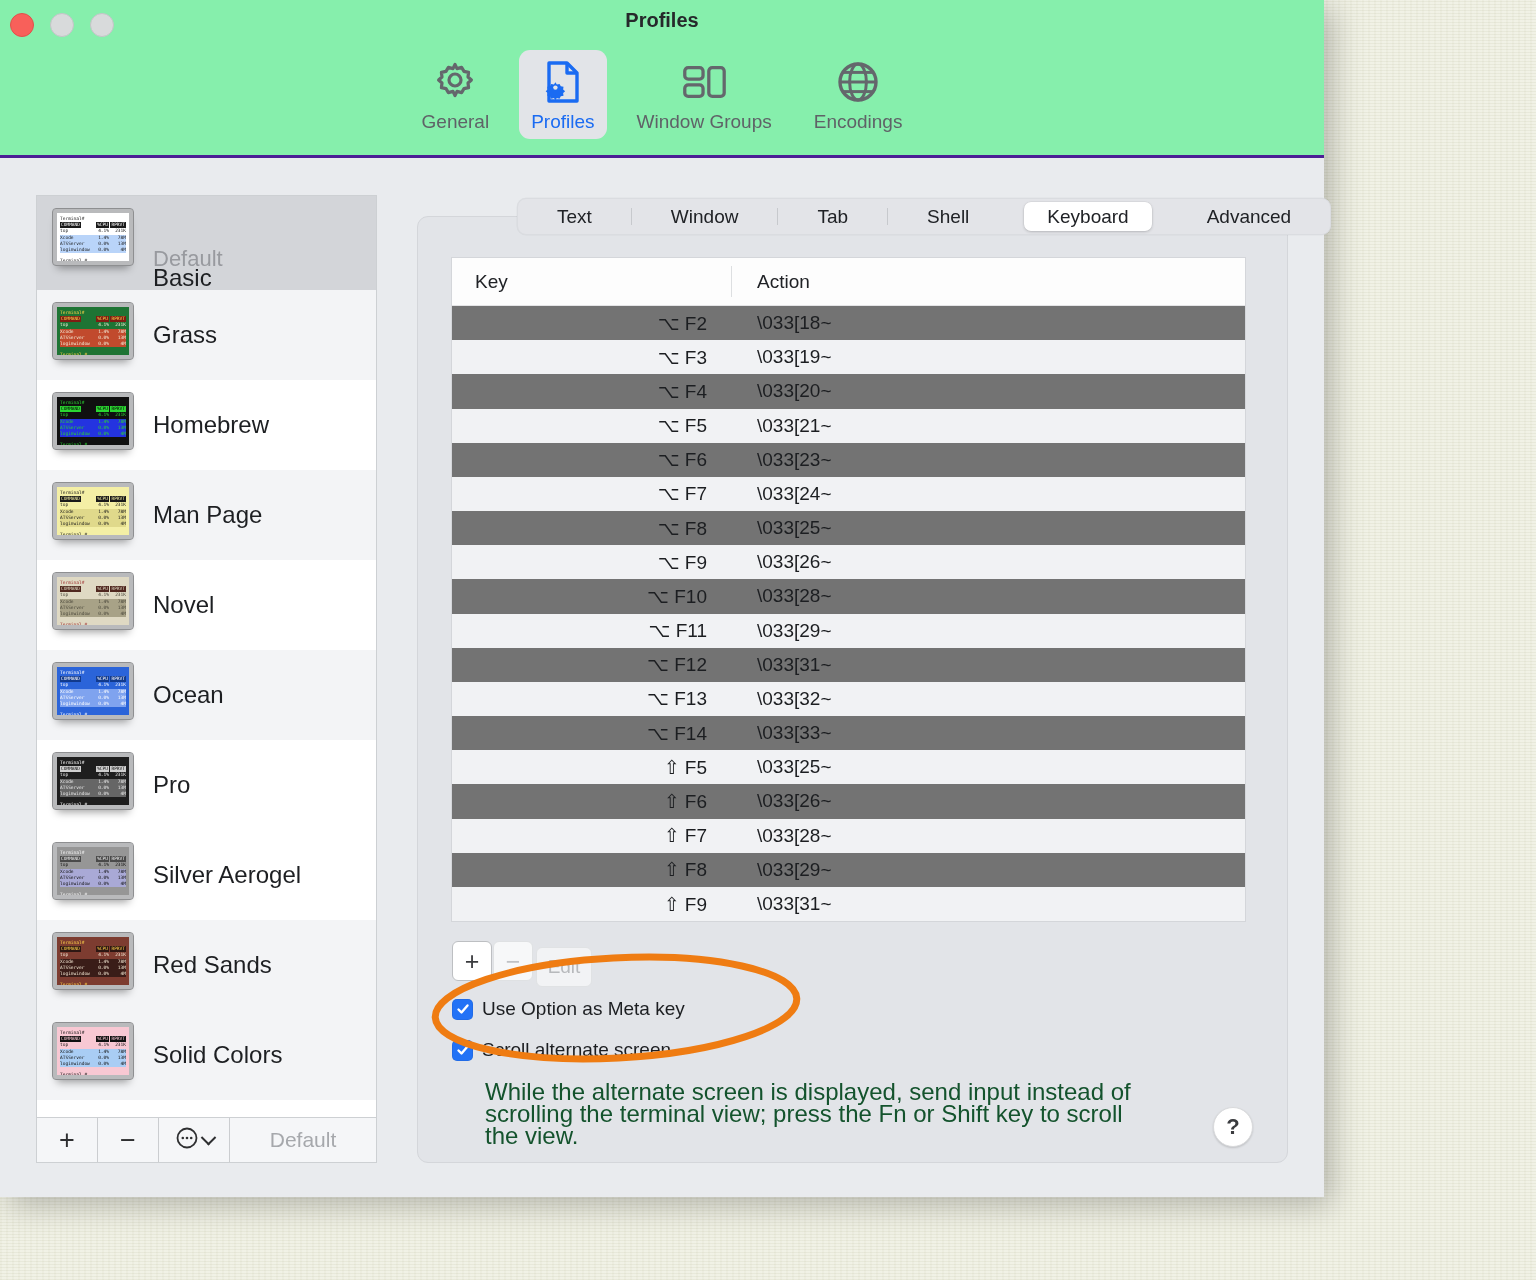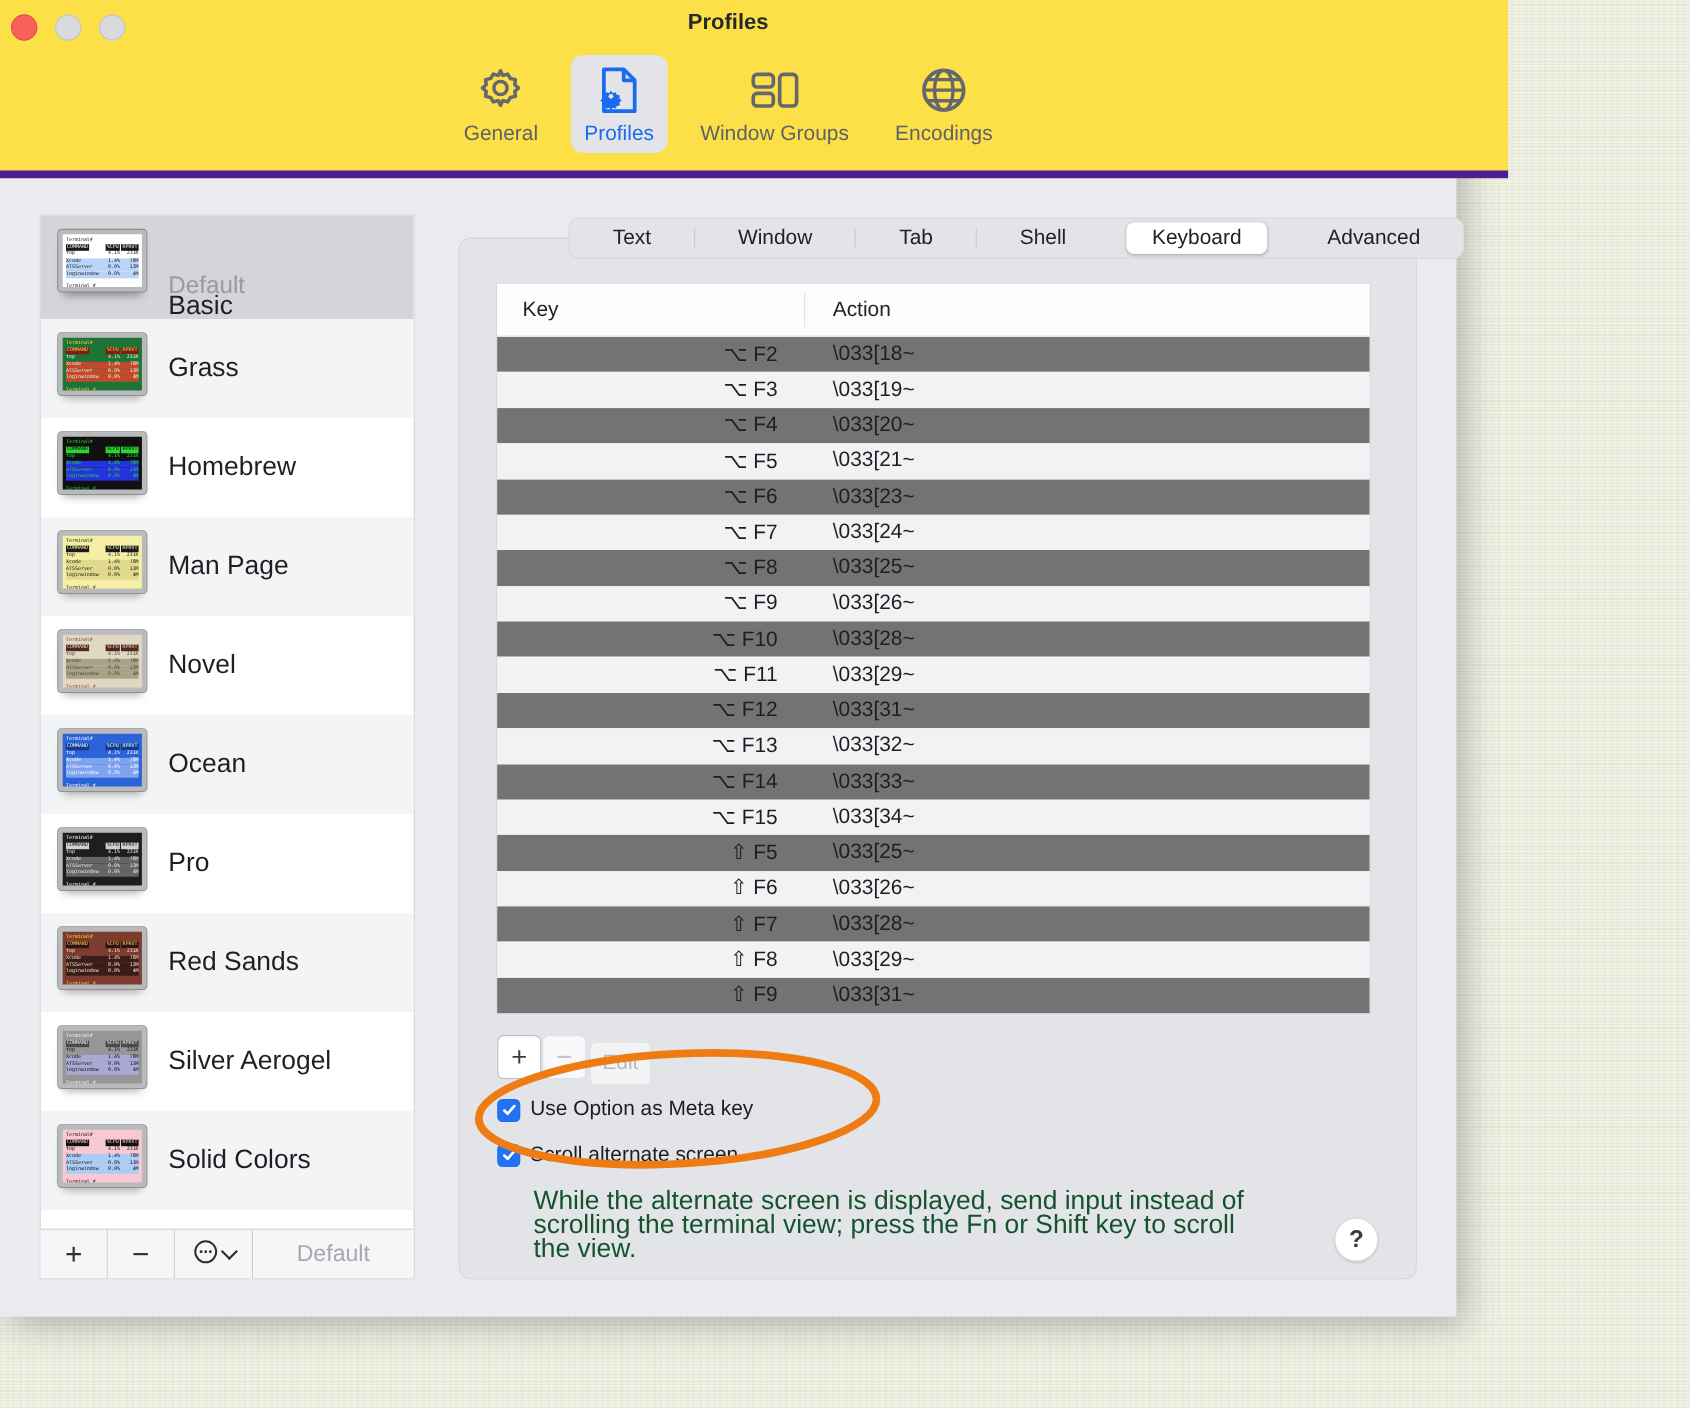--- a/index.html
+++ b/index.html
@@ -10,21 +10,21 @@
     background-image:
       repeating-linear-gradient(0deg, rgba(170,170,140,0.10) 0 1px, rgba(255,255,255,0.12) 1px 3px),
       repeating-linear-gradient(90deg, rgba(200,200,170,0.08) 0 2px, rgba(255,255,255,0.10) 2px 6px);
     -webkit-font-smoothing:antialiased;
   }
   .window{
     position:absolute;left:0;top:0;width:1324px;height:1197px;
     background:#e9ebee;box-shadow:8px 8px 30px rgba(0,0,0,0.25);
   }
   
-  .topchrome{position:absolute;left:0;top:0;width:1324px;height:155px;background:#fde047;border-bottom:7px solid #4c1d95;padding-left:47px;}
+  .topchrome{position:absolute;left:0;top:0;width:1324px;height:155px;background:#86efac;border-bottom:3px solid #4c1d95;}
   .traffic{position:absolute;top:13px;width:22px;height:22px;border-radius:50%;}
   .t-close{left:10px;background:#f8605a;border:1px solid #e1504b;}
   .t-min{left:50px;background:#d8dadb;border:1px solid #c3c5c7;}
   .t-zoom{left:90px;background:#d8dadb;border:1px solid #c3c5c7;}
   .wtitle{position:absolute;left:0;top:9px;width:1324px;text-align:center;font-size:20px;font-weight:700;color:#26282b;}
   .toolbar{position:absolute;left:0;top:50px;width:1324px;display:flex;justify-content:center;gap:18px;}
   .tb-item{position:relative;display:flex;flex-direction:column;align-items:center;padding:7px 12px 6px;border-radius:11px;cursor:default;}
   .tb-item.selected{background:#e2e4e8;}
   .tb-icon{height:50px;display:flex;align-items:center;justify-content:center;color:#64676c;}
   .tb-item.selected .tb-icon{color:#1a6bf2;}
@@ -392,20 +392,55 @@
                 <span class="c1">loginwindow</span>
                 <span class="c2">0.0%</span>
                 <span class="c3">4M</span>
               </div>
               <div class="tl tprompt" style="color:#ffffff">Terminal #</div>
             </div>
     </div>
     <div class="pname">Pro</div>
 
   </div>
+        <div class="prow">
+    <div class="thumb-wrap">
+      <div class="thumb" style="background: rgb(150, 150, 150); color: rgb(16, 16, 16);">
+              <div class="tl" style="color:#f5f5f5">Terminal#</div>
+              <div class="tl">
+                <span class="c1"><span class="chip" style="background:#4a4a4a;color:#eeeeee">COMMAND</span></span>
+                <span class="c2"><span class="chip" style="background:#4a4a4a;color:#eeeeee">%CPU</span></span>
+                <span class="c3"><span class="chip" style="background:#4a4a4a;color:#eeeeee">RPRVT</span></span>
+              </div>
+              <div class="tl" style="">
+                <span class="c1">top</span>
+                <span class="c2">4.1%</span>
+                <span class="c3">231K</span>
+              </div>
+              <div class="tl" style="background:#a9a9d6;">
+                <span class="c1">Xcode</span>
+                <span class="c2">1.4%</span>
+                <span class="c3">78M</span>
+              </div>
+              <div class="tl" style="background:#a9a9d6;">
+                <span class="c1">ATSServer</span>
+                <span class="c2">0.0%</span>
+                <span class="c3">13M</span>
+              </div>
+              <div class="tl" style="background:#a9a9d6;">
+                <span class="c1">loginwindow</span>
+                <span class="c2">0.0%</span>
+                <span class="c3">4M</span>
+              </div>
+              <div class="tl tprompt" style="color:#f5f5f5">Terminal #</div>
+            </div>
+    </div>
+    <div class="pname">Silver Aerogel</div>
+
+  </div>
         <div class="prow alt">
     <div class="thumb-wrap">
       <div class="thumb" style="background: rgb(125, 60, 48); color: rgb(242, 230, 210);">
               <div class="tl" style="color:#ffd24a">Terminal#</div>
               <div class="tl">
                 <span class="c1"><span class="chip" style="background:#2e1713;color:#ffd24a">COMMAND</span></span>
                 <span class="c2"><span class="chip" style="background:#2e1713;color:#ffd24a">%CPU</span></span>
                 <span class="c3"><span class="chip" style="background:#2e1713;color:#ffd24a">RPRVT</span></span>
               </div>
               <div class="tl" style="">
@@ -425,55 +460,20 @@
               </div>
               <div class="tl" style="background:#3a1d18;">
                 <span class="c1">loginwindow</span>
                 <span class="c2">0.0%</span>
                 <span class="c3">4M</span>
               </div>
               <div class="tl tprompt" style="color:#ffd24a">Terminal #</div>
             </div>
     </div>
     <div class="pname">Red Sands</div>
-
-  </div>
-        <div class="prow">
-    <div class="thumb-wrap">
-      <div class="thumb" style="background: rgb(150, 150, 150); color: rgb(16, 16, 16);">
-              <div class="tl" style="color:#f5f5f5">Terminal#</div>
-              <div class="tl">
-                <span class="c1"><span class="chip" style="background:#4a4a4a;color:#eeeeee">COMMAND</span></span>
-                <span class="c2"><span class="chip" style="background:#4a4a4a;color:#eeeeee">%CPU</span></span>
-                <span class="c3"><span class="chip" style="background:#4a4a4a;color:#eeeeee">RPRVT</span></span>
-              </div>
-              <div class="tl" style="">
-                <span class="c1">top</span>
-                <span class="c2">4.1%</span>
-                <span class="c3">231K</span>
-              </div>
-              <div class="tl" style="background:#a9a9d6;">
-                <span class="c1">Xcode</span>
-                <span class="c2">1.4%</span>
-                <span class="c3">78M</span>
-              </div>
-              <div class="tl" style="background:#a9a9d6;">
-                <span class="c1">ATSServer</span>
-                <span class="c2">0.0%</span>
-                <span class="c3">13M</span>
-              </div>
-              <div class="tl" style="background:#a9a9d6;">
-                <span class="c1">loginwindow</span>
-                <span class="c2">0.0%</span>
-                <span class="c3">4M</span>
-              </div>
-              <div class="tl tprompt" style="color:#f5f5f5">Terminal #</div>
-            </div>
-    </div>
-    <div class="pname">Silver Aerogel</div>
 
   </div>
         <div class="prow alt">
     <div class="thumb-wrap">
       <div class="thumb" style="background: rgb(248, 200, 211); color: rgb(17, 17, 17);">
               <div class="tl" style="color:#111111">Terminal#</div>
               <div class="tl">
                 <span class="c1"><span class="chip" style="background:#111111;color:#f8c8d3">COMMAND</span></span>
                 <span class="c2"><span class="chip" style="background:#111111;color:#f8c8d3">%CPU</span></span>
                 <span class="c3"><span class="chip" style="background:#111111;color:#f8c8d3">RPRVT</span></span>
@@ -590,24 +590,20 @@
   </div>
         <div class="trow">
     <div class="tkey">⌥ F13</div>
     <div class="tact">\033[32~</div>
   </div>
         <div class="trow">
     <div class="tkey">⌥ F14</div>
     <div class="tact">\033[33~</div>
   </div>
         <div class="trow">
-    <div class="tkey">⌥ F15</div>
-    <div class="tact">\033[34~</div>
-  </div>
-        <div class="trow">
     <div class="tkey">⇧ F5</div>
     <div class="tact">\033[25~</div>
   </div>
         <div class="trow">
     <div class="tkey">⇧ F6</div>
     <div class="tact">\033[26~</div>
   </div>
         <div class="trow">
     <div class="tkey">⇧ F7</div>
     <div class="tact">\033[28~</div>

